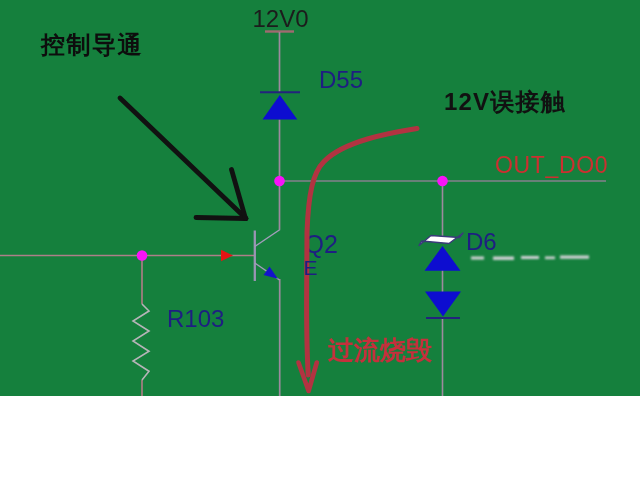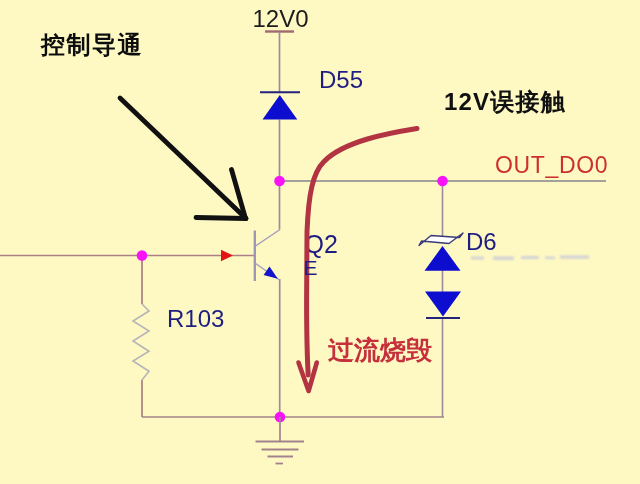--- a/index.html
+++ b/index.html
@@ -1,16 +1,16 @@
 <!DOCTYPE html>
 <html><head>
 <meta charset="utf-8">
 <style>
   html,body{margin:0;padding:0;background:#ffffff;}
-  .page{position:relative;width:640px;height:484px;background:#fef9c3;overflow:hidden;
+  .page{position:relative;width:640px;height:396px;background:#15803d;overflow:hidden;
         font-family:"Liberation Sans", sans-serif;}
   svg{position:absolute;left:0;top:0;}
   text{font-family:"Liberation Sans", sans-serif;}
 </style>
 </head>
 <body>
 <div class="page">
 <svg width="640" height="484" viewBox="0 0 640 484">
 
   <line x1="265" y1="31.5" x2="294" y2="31.5" stroke="#a06a70" stroke-width="2.4"></line>

